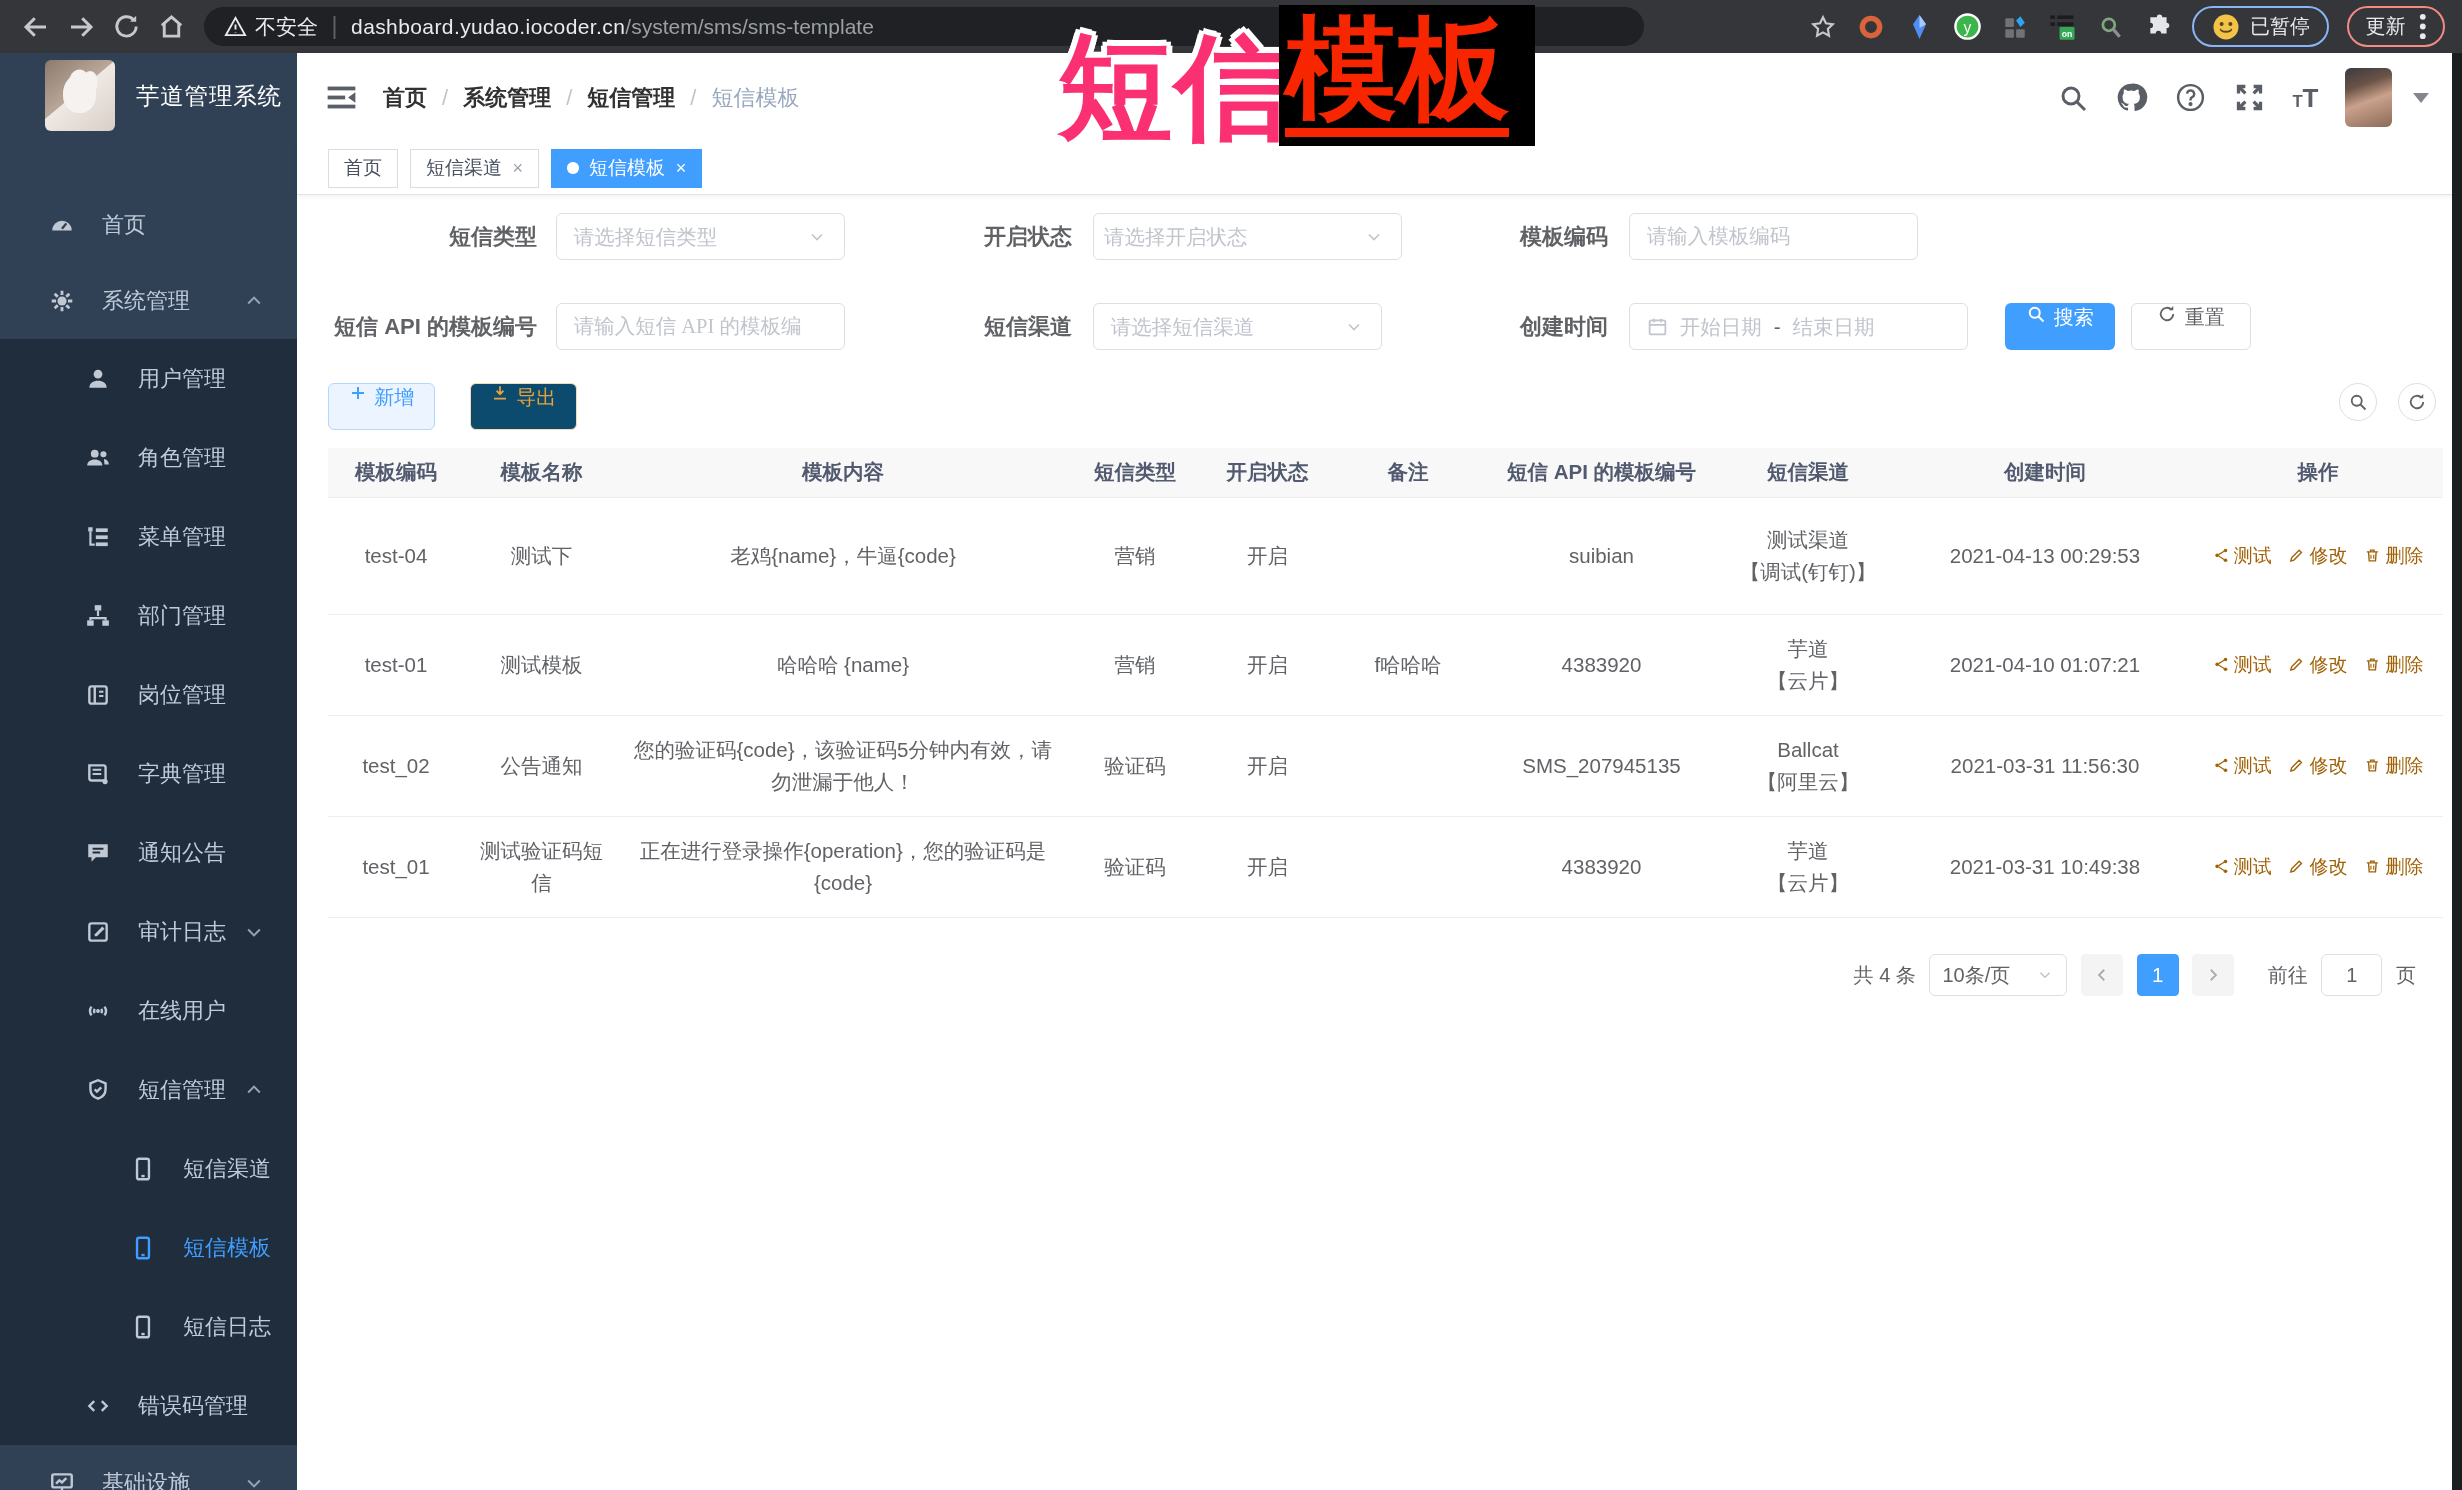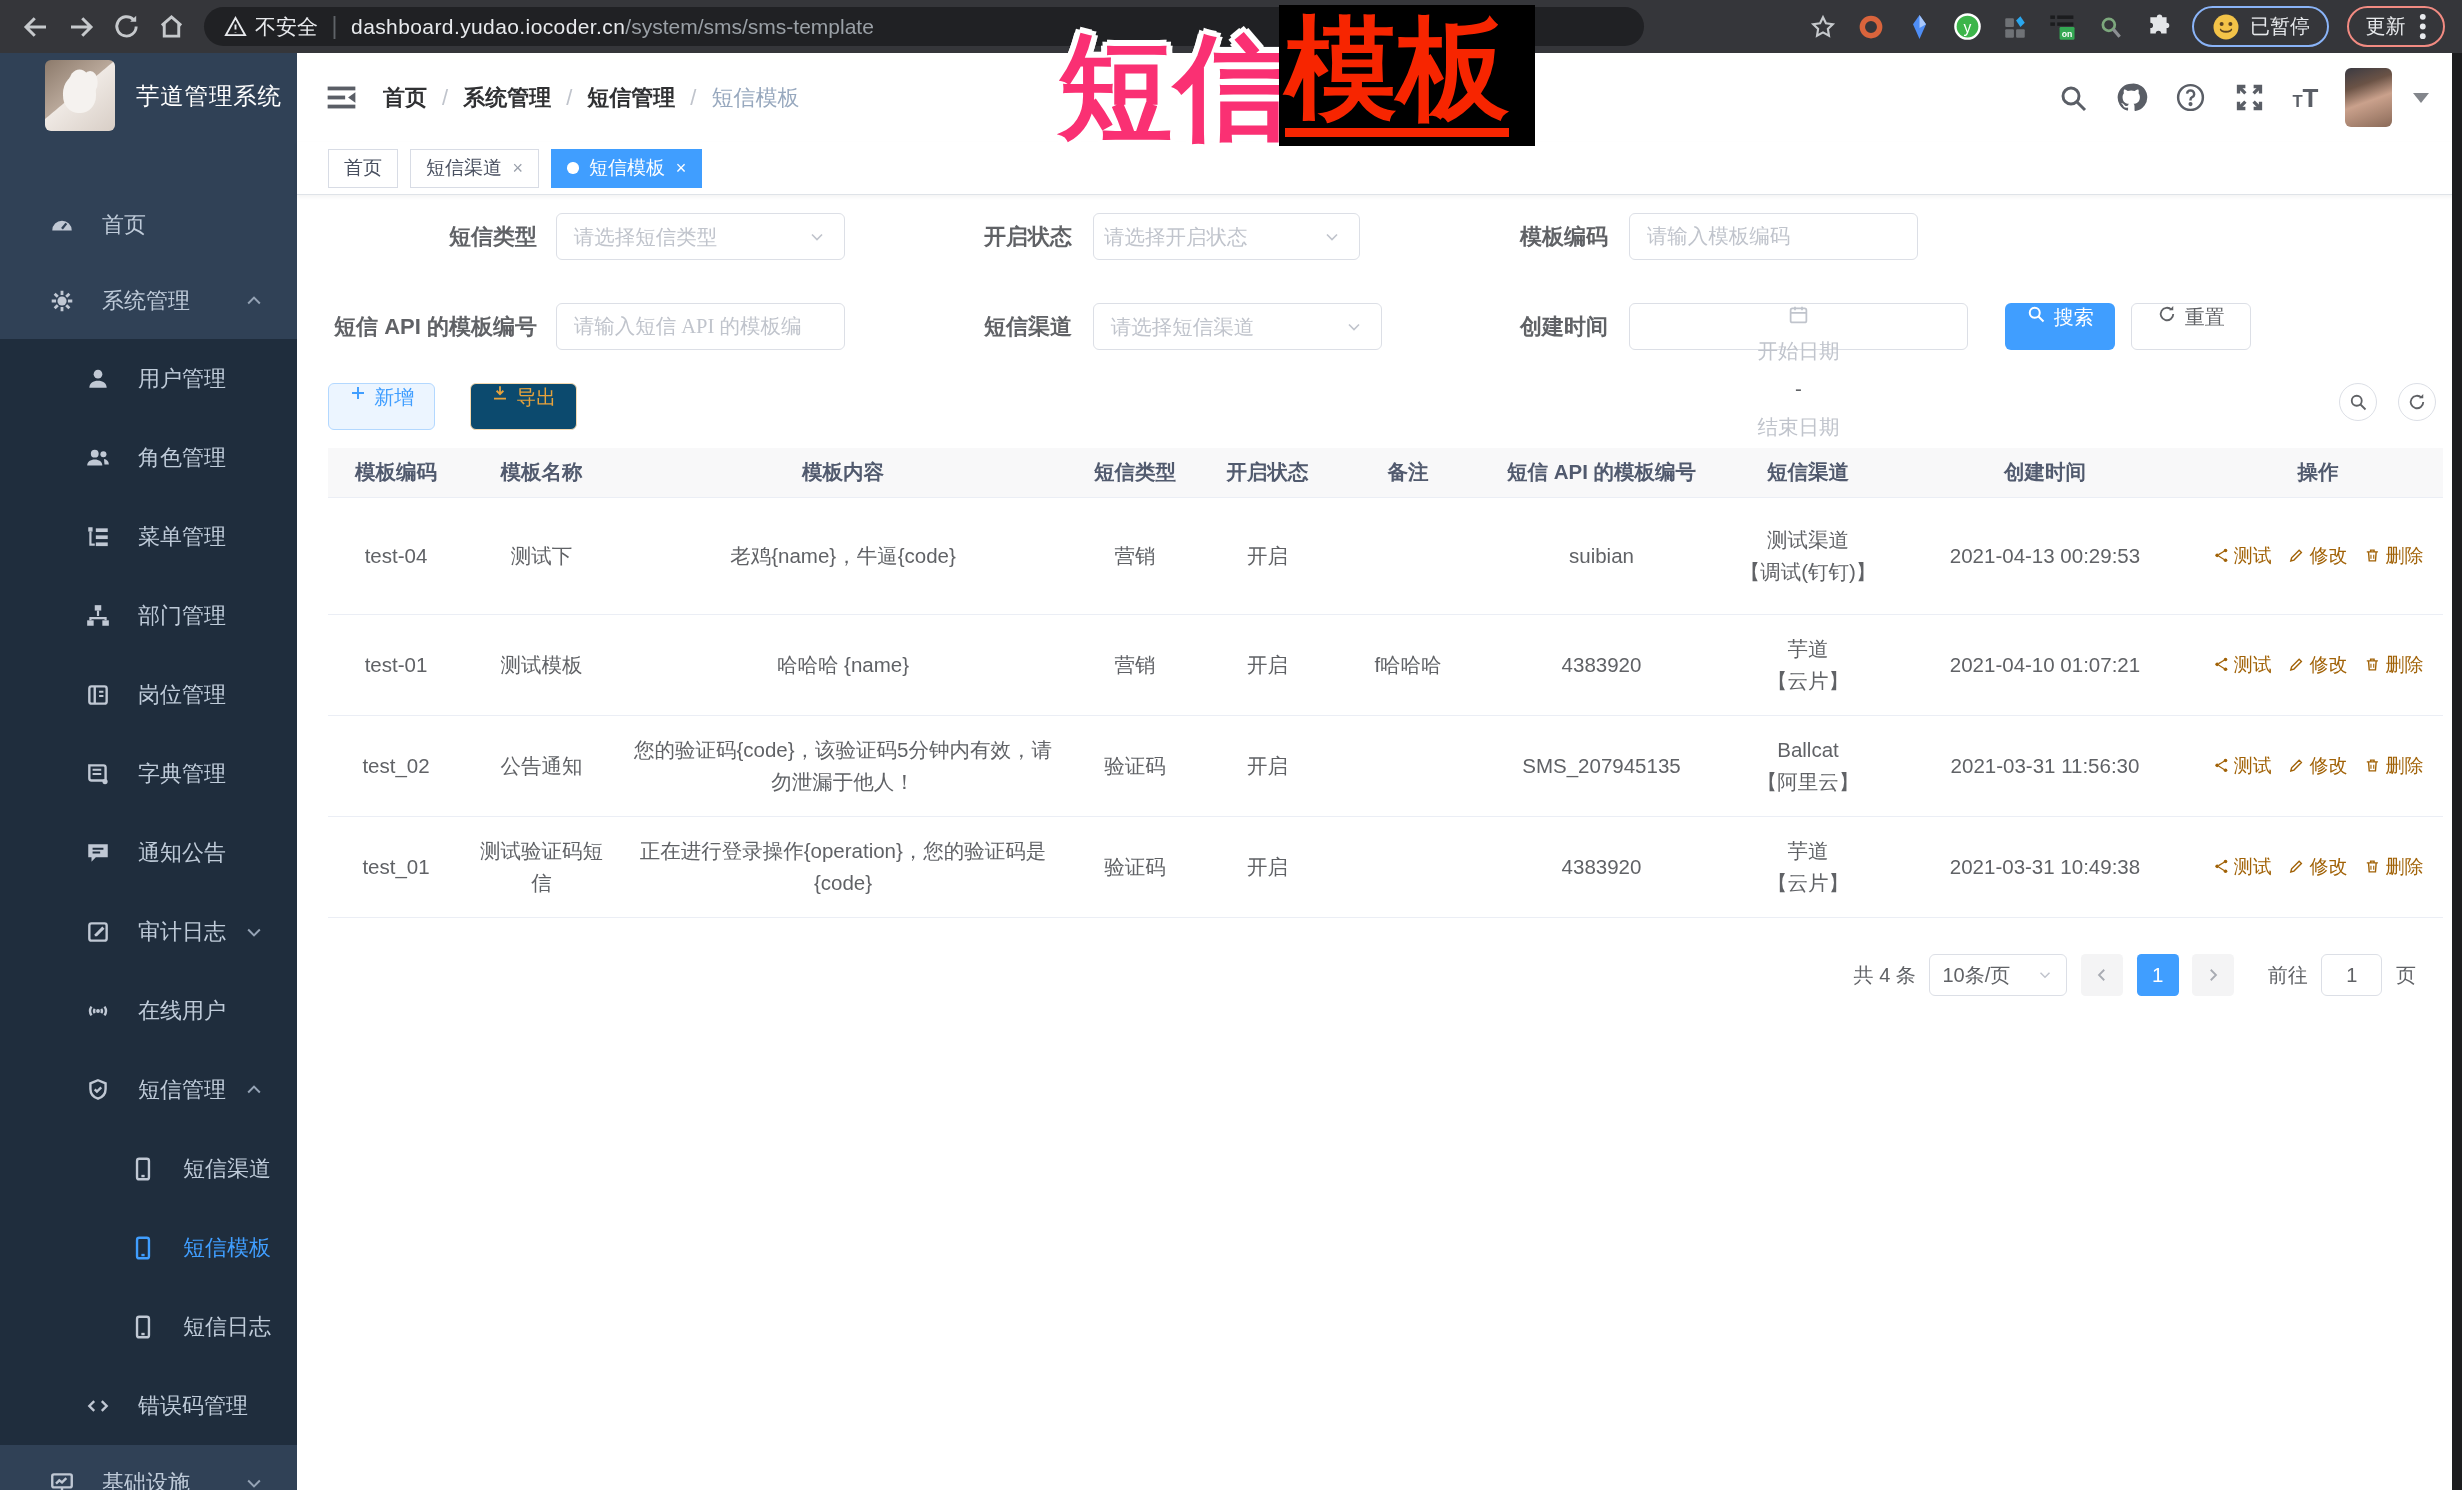--- a/index.html
+++ b/index.html
@@ -81,21 +81,21 @@
 
   
   .f-label { position:absolute; height:47px; line-height:47px; text-align:right;
     font-size:22px; font-weight:700; color:#606266; }
   .f-box { position:absolute; height:47px; border:1.5px solid #dcdfe6; border-radius:6px; background:#fff;
     display:flex; align-items:center; padding:0 16.7px; font-size:20.5px; color:#c0c4cc; cursor:pointer; }
   .f-box input { border:none; outline:none; width:100%; font-size:20.5px; color:#606266;
     font-family:Liberation Serif, serif; background:transparent; }
   .f-box input::placeholder { color:#c0c4cc; }
   .f-box .dd-arrow { margin-left:auto; color:#c0c4cc; flex:none; }
-  .date-box { gap:12px;flex-direction:column; }
+  .date-box { gap:12px; }
   .btn { position:absolute; height:47px; border-radius:6px; font-size:20px; display:flex;
     align-items:flex-start; justify-content:center; gap:7.6px; cursor:pointer; border:1.5px solid transparent; }
   .btn-primary { background:#409eff; color:#fff; }
   .btn-plain { background:#fff; border-color:#dcdfe6; color:#606266; }
   .btn-add { background:#ecf5ff; border-color:#b3d8ff; color:#409eff; }
   .btn-export { background:#0c4a6e; border-color:#f5dab1; color:#e6a23c; }
   .circle-btn { position:absolute; width:38px; height:38px; border-radius:50%; border:1.5px solid #dcdfe6;
     background:#fff; color:#606266; display:flex; align-items:center; justify-content:center; cursor:pointer; }
 
   
@@ -516,21 +516,21 @@
       <div class="f-box" style="left:259px; top:18px; width:289px;">
         <span>请选择短信类型</span>
         <span class="dd-arrow">
             <svg width="20" height="20" viewBox="0 0 24 24" fill="none" stroke="currentColor" stroke-width="2">
               <path d="M6 9l6 6 6-6"></path>
             </svg>
           </span>
       </div>
 
       <span class="f-label" style="left:535px; top:18px; width:240px;">开启状态</span>
-      <div class="f-box" style="left:796px; top:18px; width:267px;padding-left:10px;">
+      <div class="f-box" style="left:796px; top:18px; width:309px;padding-left:10px;">
         <span>请选择开启状态</span>
         <span class="dd-arrow">
             <svg width="20" height="20" viewBox="0 0 24 24" fill="none" stroke="currentColor" stroke-width="2">
               <path d="M6 9l6 6 6-6"></path>
             </svg>
           </span>
       </div>
 
       <span class="f-label" style="left:1071px; top:18px; width:240px;">模板编码</span>
       <div class="f-box" style="left:1332px; top:18px; width:289px;">

